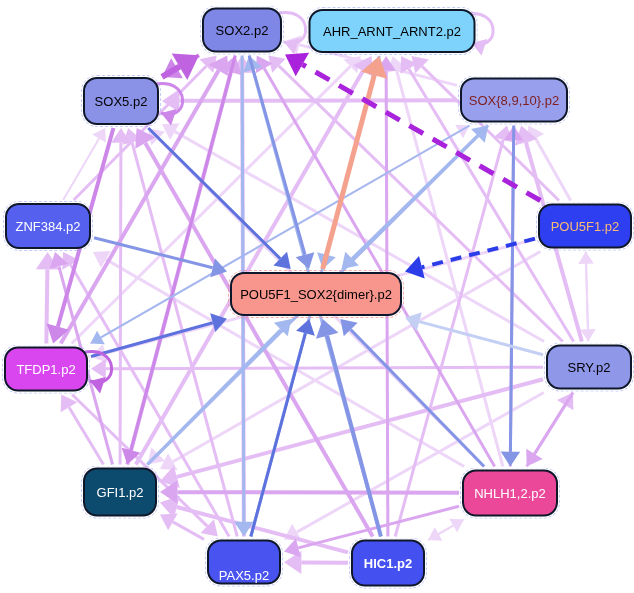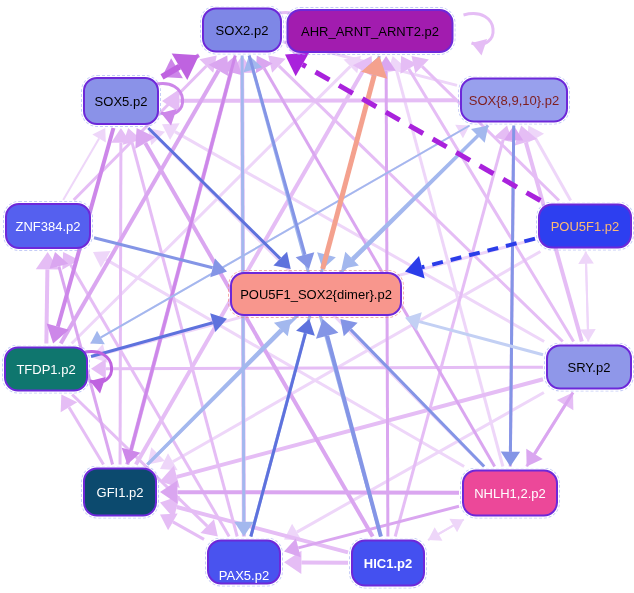--- a/index.html
+++ b/index.html
@@ -1,20 +1,20 @@
 <!DOCTYPE html>
 <html><head>
 <meta charset="utf-8">
 <style>
   html,body{margin:0;padding:0;background:#ffffff;}
   .stage{position:relative;width:634px;height:593px;background:#ffffff;overflow:hidden;
          font-family:"Liberation Sans", sans-serif;}
   .stage svg{position:absolute;left:0;top:0;}
   .node{position:absolute;transform:translate(-50%,-50%);display:flex;align-items:center;
-        justify-content:center;border-radius:14px;border:2px solid #6d28d9;
+        justify-content:center;border-radius:14px;border:2px solid #0f172a;
         outline:1px dashed rgba(150,162,240,.55);outline-offset:1px;
         font-size:13px;white-space:nowrap;box-sizing:border-box;padding:0 5px;cursor:pointer;}
   .node span{pointer-events:none;}
 </style>
 </head>
 <body>
 
 <div class="stage">
   <svg width="634" height="593">
       <line x1="457" y1="85.33088235294117" x2="299.33296885671825" y2="44.754808161655426" stroke="#eed6f9" stroke-width="3"></line>
@@ -167,36 +167,36 @@
       <polygon points="471.5,43 487.0742174763293,38.96809598328531 481.5402315710346,55.57005369916931" fill="#e5bdf5"></polygon>
       <path d="M 153 85 C 191 75, 191 123, 161 113" fill="none" stroke="#cd87e9" stroke-width="3"></path>
       <polygon points="161,113 176.57421747632927,108.96809598328531 171.04023157103458,125.5700536991693" fill="#cd87e9"></polygon>
       <path d="M 82 353 C 120 343, 120 391, 90 381" fill="none" stroke="#bf63e0" stroke-width="3"></path>
       <polygon points="90,381 105.57421747632927,376.96809598328537 100.04023157103461,393.5700536991693" fill="#bf63e0"></polygon>
     </svg>
   <div>
       <div class="node" style="left: 242px; top: 30px; width: 80px; height: 45px; background: rgb(126, 135, 230); color: rgb(0, 0, 0); outline-color: rgba(150, 162, 240, 0.55);">
         <span>SOX2.p2</span>
       </div>
-      <div class="node" style="left: 370px; top: 31px; width: 167px; height: 44px; background: #a21caf; color: rgb(0, 0, 0); outline-color: rgba(150, 162, 240, 0.55); text-align: center;">
+      <div class="node" style="left: 392px; top: 31px; width: 167px; height: 44px; background: #7dd3fc; color: rgb(0, 0, 0); outline-color: rgba(150, 162, 240, 0.55); text-align: center;">
         <span>AHR_ARNT_ARNT2.p2</span>
       </div>
       <div class="node" style="left: 121px; top: 101px; width: 76px; height: 48px; background: rgb(138, 146, 232); color: rgb(0, 0, 0); outline-color: rgba(150, 162, 240, 0.55);">
         <span>SOX5.p2</span>
       </div>
       <div class="node" style="left: 514px; top: 100px; width: 108px; height: 45px; background: rgb(152, 160, 237); color: #7f1d1d; outline-color: rgba(150, 162, 240, 0.55);">
         <span>SOX{8,9,10}.p2</span>
       </div>
       <div class="node" style="left: 48px; top: 226px; width: 86px; height: 46px; background: rgb(85, 96, 239); color: rgb(255, 255, 255); outline-color: rgba(150, 162, 240, 0.55);">
         <span>ZNF384.p2</span>
       </div>
       <div class="node" style="left: 585px; top: 226px; width: 94px; height: 45px; background: rgb(45, 63, 240); color: #fdba74; outline-color: rgba(150, 162, 240, 0.55);">
         <span>POU5F1.p2</span>
       </div>
-      <div class="node" style="left: 46px; top: 369px; width: 84px; height: 45px; background: #0f766e; color: rgb(255, 255, 255); outline-color: rgba(150, 162, 240, 0.55);">
+      <div class="node" style="left: 46px; top: 369px; width: 84px; height: 45px; background: #d946ef; color: rgb(255, 255, 255); outline-color: rgba(150, 162, 240, 0.55);">
         <span>TFDP1.p2</span>
       </div>
       <div class="node" style="left: 589px; top: 367px; width: 86px; height: 45px; background: rgb(143, 151, 233); color: rgb(0, 0, 0); outline-color: rgba(150, 162, 240, 0.55);">
         <span>SRY.p2</span>
       </div>
       <div class="node" style="left: 120px; top: 492px; width: 74px; height: 49px; background: #0c4a6e; color: rgb(255, 255, 255); outline-color: rgba(150, 162, 240, 0.55);">
         <span>GFI1.p2</span>
       </div>
       <div class="node" style="left: 510px; top: 493px; width: 96px; height: 47px; background: #ec4899; color: rgb(255, 255, 255); outline-color: rgba(150, 162, 240, 0.55);">
         <span>NHLH1,2.p2</span>

